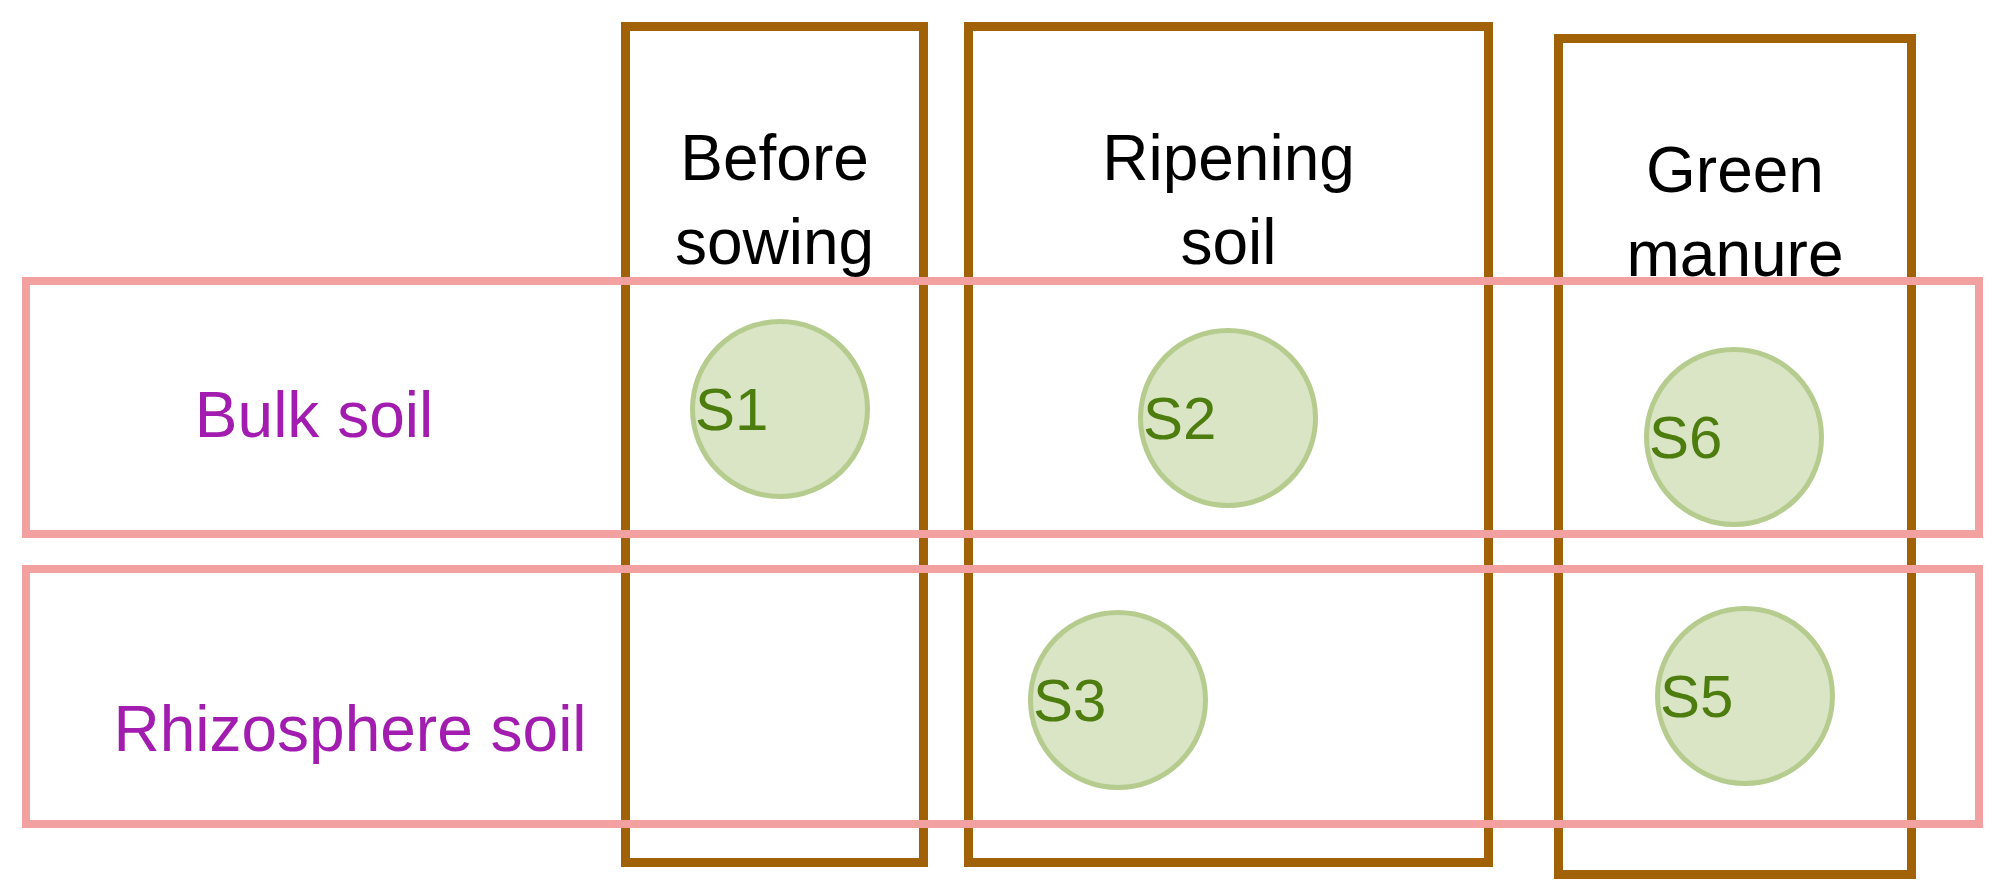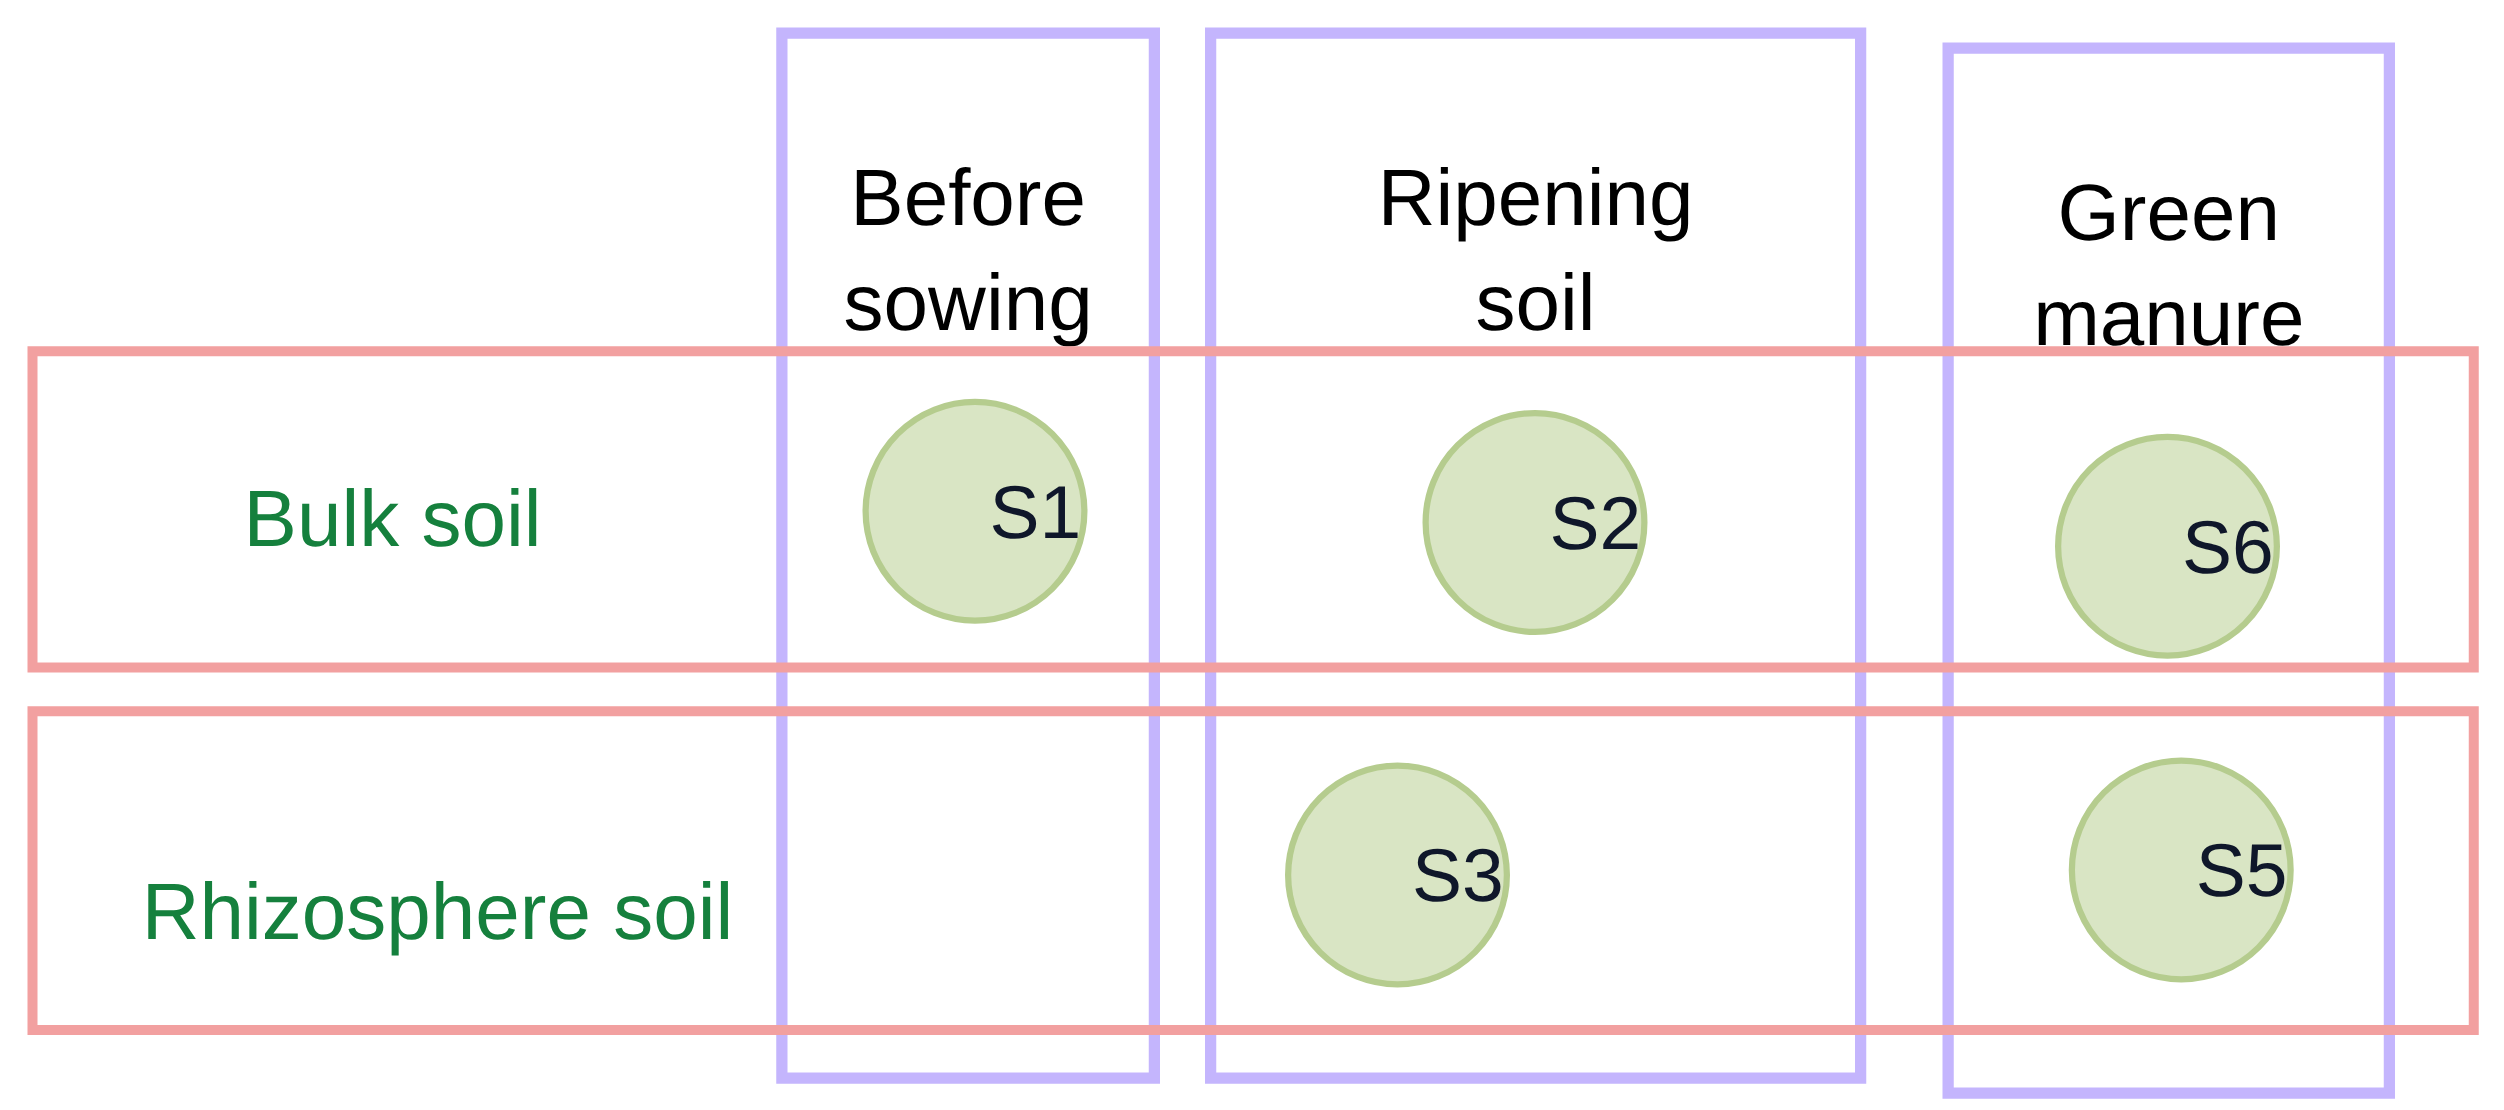--- a/index.html
+++ b/index.html
@@ -14,21 +14,21 @@
     background: #ffffff;
     font-family: "Liberation Sans", sans-serif;
     overflow: hidden;
   }
 
   
   .colbox {
     position: absolute;
     top: 22px;
     height: 845px;
-    border: 9px solid #c4b5fd;
+    border: 9px solid #a16207;
     box-sizing: border-box;
     background: transparent;
     z-index: 1;
     padding-left: 41px;
   }
   .colbox.c1 { left: 621px;  width: 307px; }
   .colbox.c2 { left: 964px;  width: 529px; }
   .colbox.c3 { left: 1554px; width: 362px; margin-top: 12px; }
 
   .col-header {
@@ -53,42 +53,42 @@
     box-sizing: border-box;
     background: transparent;
     z-index: 2;
   }
   .rowbox.r1 { top: 277px; height: 261px; }
   .rowbox.r2 { top: 565px; height: 263px; }
 
   .row-label {
     position: absolute;
     font-size: 64px;
-    color: #15803d;
+    color: #a21caf;
     text-align: center;
     z-index: 3;
     white-space: nowrap;
   }
   .row-label.r1 { left: 0; width: 628px; top: 378px; }
   .row-label.r2 { left: 0; width: 700px; top: 668px; margin-top: 24px; }
 
   
   .sample {
     position: absolute;
     width: 180px;
     height: 180px;
     border-radius: 50%;
     background: #D9E5C4;
     border: 5px solid #B5CC8E;
     box-sizing: border-box;
     display: flex;
     align-items: center;
-    justify-content: flex-end;
+    justify-content: flex-start;
     font-size: 60px;
-    color: #0f172a;
+    color: #4d7c0f;
     z-index: 4;
   }
   .sample.s1 { left: 690px;  top: 319px; }
   .sample.s2 { left: 1138px; top: 328px; }
   .sample.s3 { left: 1028px; top: 610px; }
   .sample.s4 { left: 1224px; top: 610px; }
   .sample.s5 { left: 1655px; top: 606px; }
   .sample.s6 { left: 1644px; top: 347px; }
 </style>
 </head>

